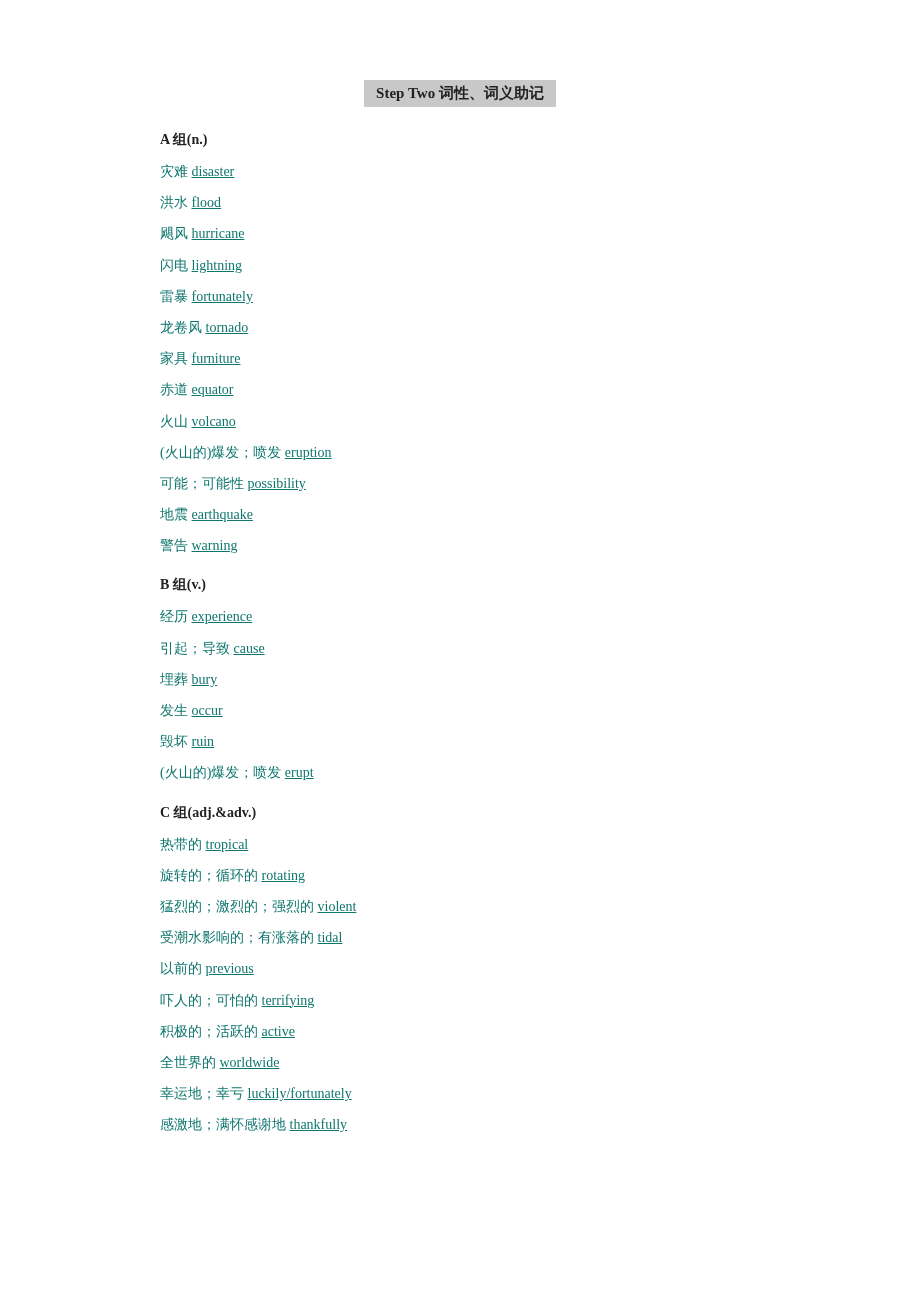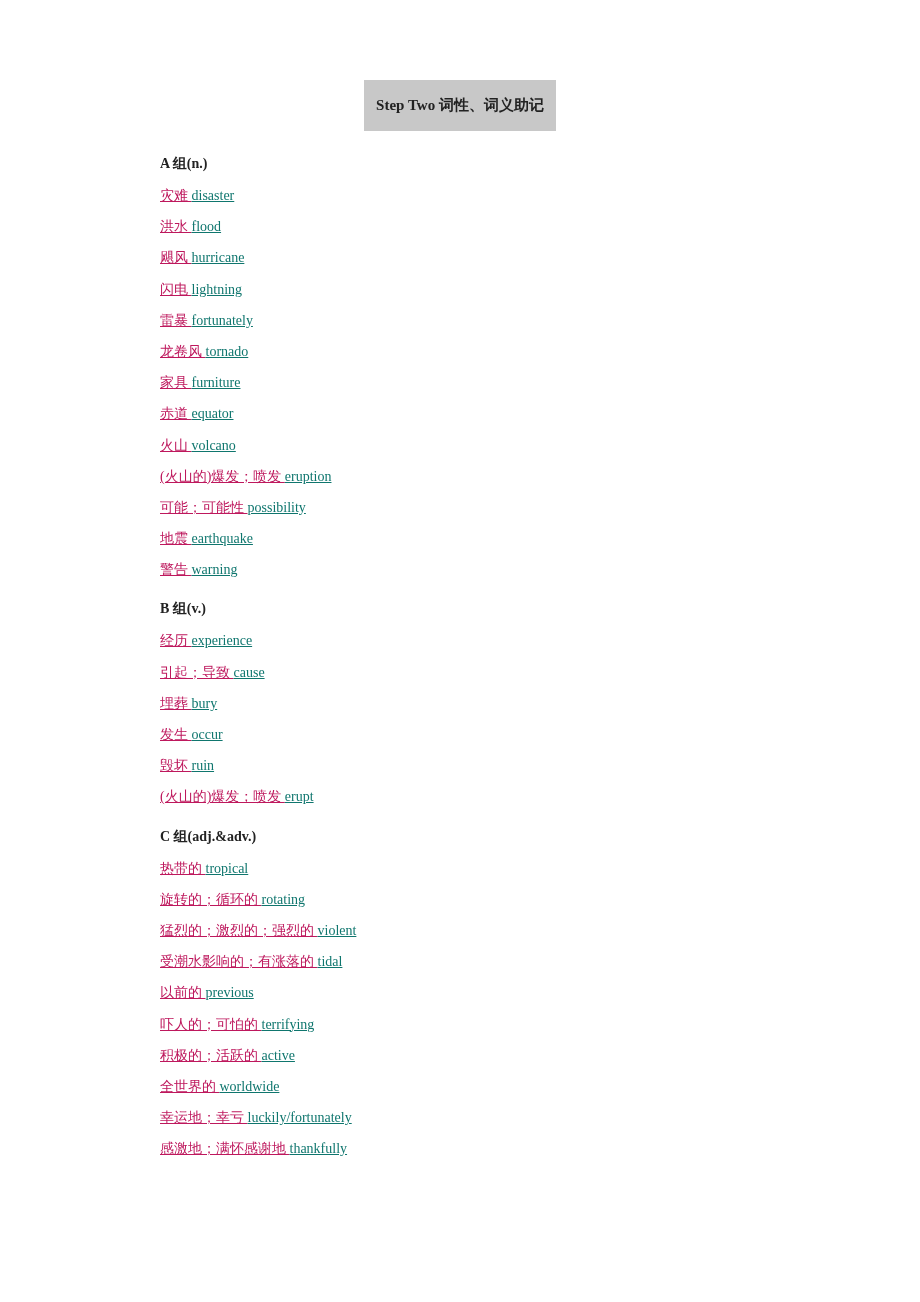--- a/index.html
+++ b/index.html
@@ -19,21 +19,21 @@
     }
 
     .step-header {
       text-align: center;
       margin-bottom: 24px;
     }
 
     .step-header-inner {
       display: inline-block;
       background: #c8c8c8;
-      padding: 16px 12px;
+      padding: 4px 12px;
       font-size: 15px;
       font-weight: bold;
     }
 
     .step-label {
       color: #222;
       font-weight: bold;
     }
 
     .step-title {
@@ -48,22 +48,21 @@
       margin: 18px 0 10px 0;
     }
 
     .vocab-item {
       margin: 6px 0;
       font-size: 14px;
       line-height: 1.8;
     }
 
     .chinese {
-      color: #be185d;
-      text-decoration: underline;
+      color: #0f766e;
     }
 
     .english {
       text-decoration: underline;
       color: #0f766e;
     }
   </style>
 </head>
 <body>
 

